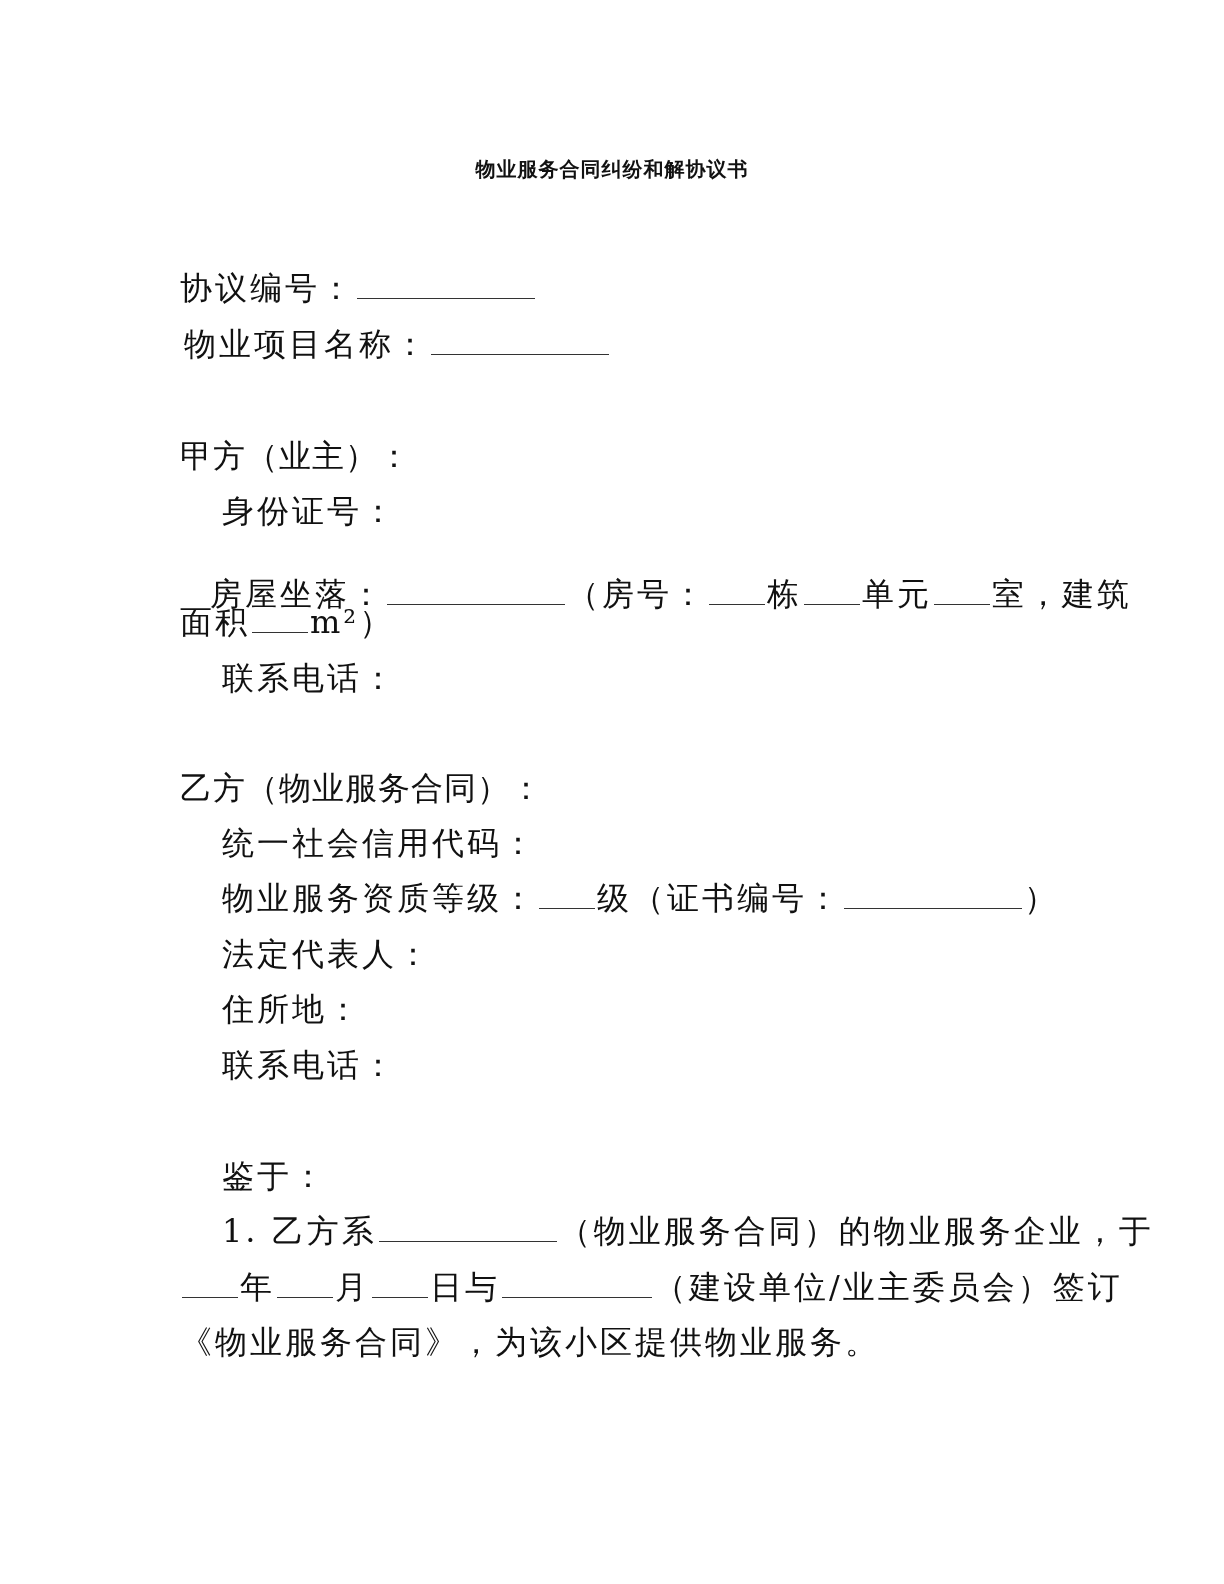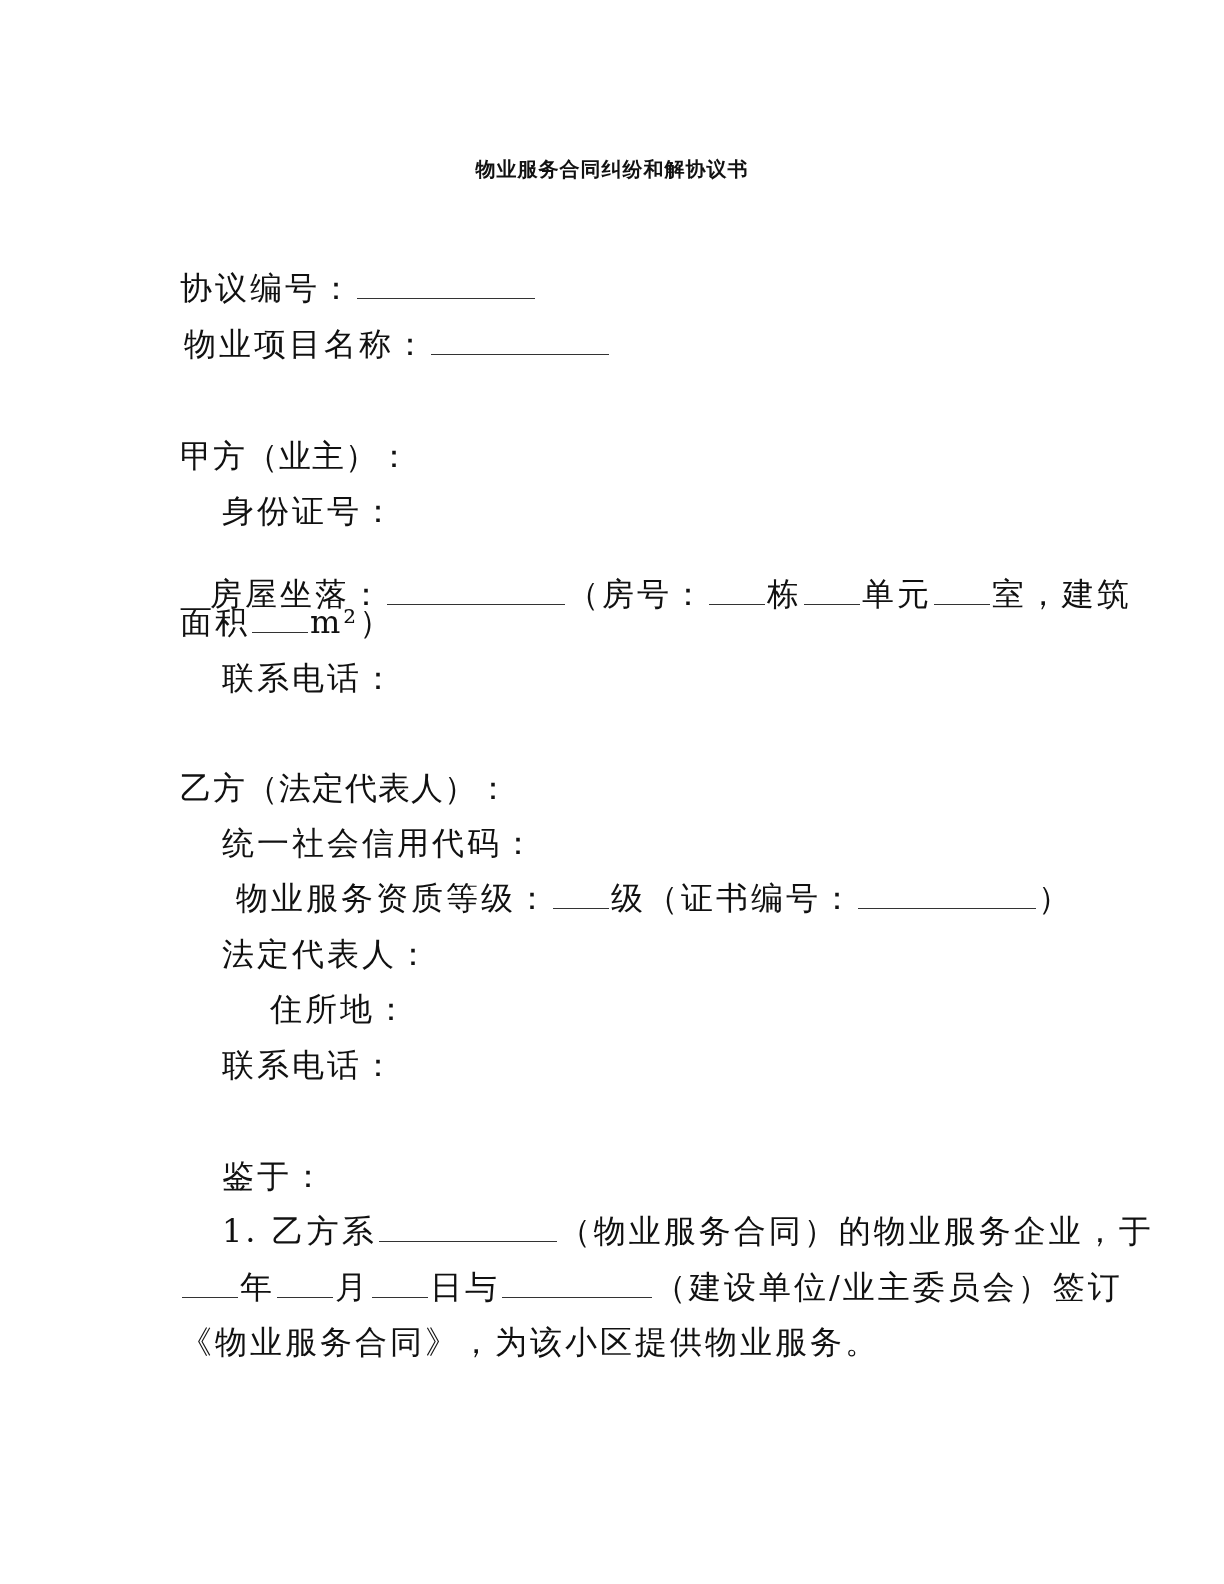--- a/index.html
+++ b/index.html
@@ -30,27 +30,27 @@
 <div class="line bold" style="left:180px; top:440px;">甲方（业主）：</div>
 <div class="line" style="left:222px; top:495px;">身份证号：</div>
 <div class="line" style="left:210px; top:550px;margin-top:28px;">
   <span>房屋坐落：</span><span class="blank b-long"></span><span>（房号：</span><span class="blank b-short"></span><span>栋</span><span class="blank b-short"></span><span>单元</span><span class="blank b-short"></span><span>室，建筑</span>
 </div>
 <div class="line" style="left:180px; top:606px;">
   <span>面积</span><span class="blank b-short"></span><span>m²）</span>
 </div>
 <div class="line" style="left:222px; top:662px;">联系电话：</div>
 
-<div class="line bold" style="left:180px; top:772px;">乙方（法定代表人）：</div>
+<div class="line bold" style="left:180px; top:772px;">乙方（物业服务合同）：</div>
 <div class="line" style="left:222px; top:827px;">统一社会信用代码：</div>
-<div class="line" style="left:236px; top:882px;">
+<div class="line" style="left:222px; top:882px;">
   <span>物业服务资质等级：</span><span class="blank b-short"></span><span>级（证书编号：</span><span class="blank b-long"></span><span>）</span>
 </div>
 <div class="line" style="left:222px; top:938px;">法定代表人：</div>
-<div class="line" style="left:222px; top:993px;margin-left:48px;">住所地：</div>
+<div class="line" style="left:222px; top:993px;">住所地：</div>
 <div class="line" style="left:222px; top:1049px;">联系电话：</div>
 
 <div class="line" style="left:222px; top:1160px;">鉴于：</div>
 <div class="line" style="left:222px; top:1215px;">
   <span>1. 乙方系</span><span class="blank b-long"></span><span>（物业服务合同）的物业服务企业，于</span>
 </div>
 <div class="line" style="left:180px; top:1271px;">
   <span class="blank b-short"></span><span>年</span><span class="blank b-short"></span><span>月</span><span class="blank b-short"></span><span>日与</span><span class="blank b-mid"></span><span>（建设单位/业主委员会）签订</span>
 </div>
 <div class="line" style="left:180px; top:1326px;">《物业服务合同》，为该小区提供物业服务。</div>

